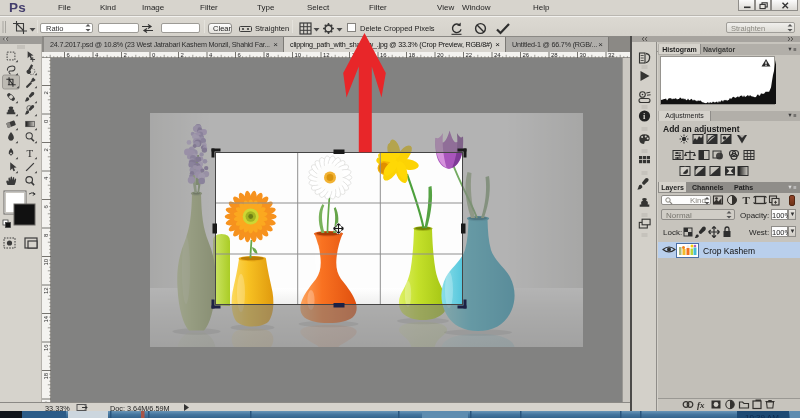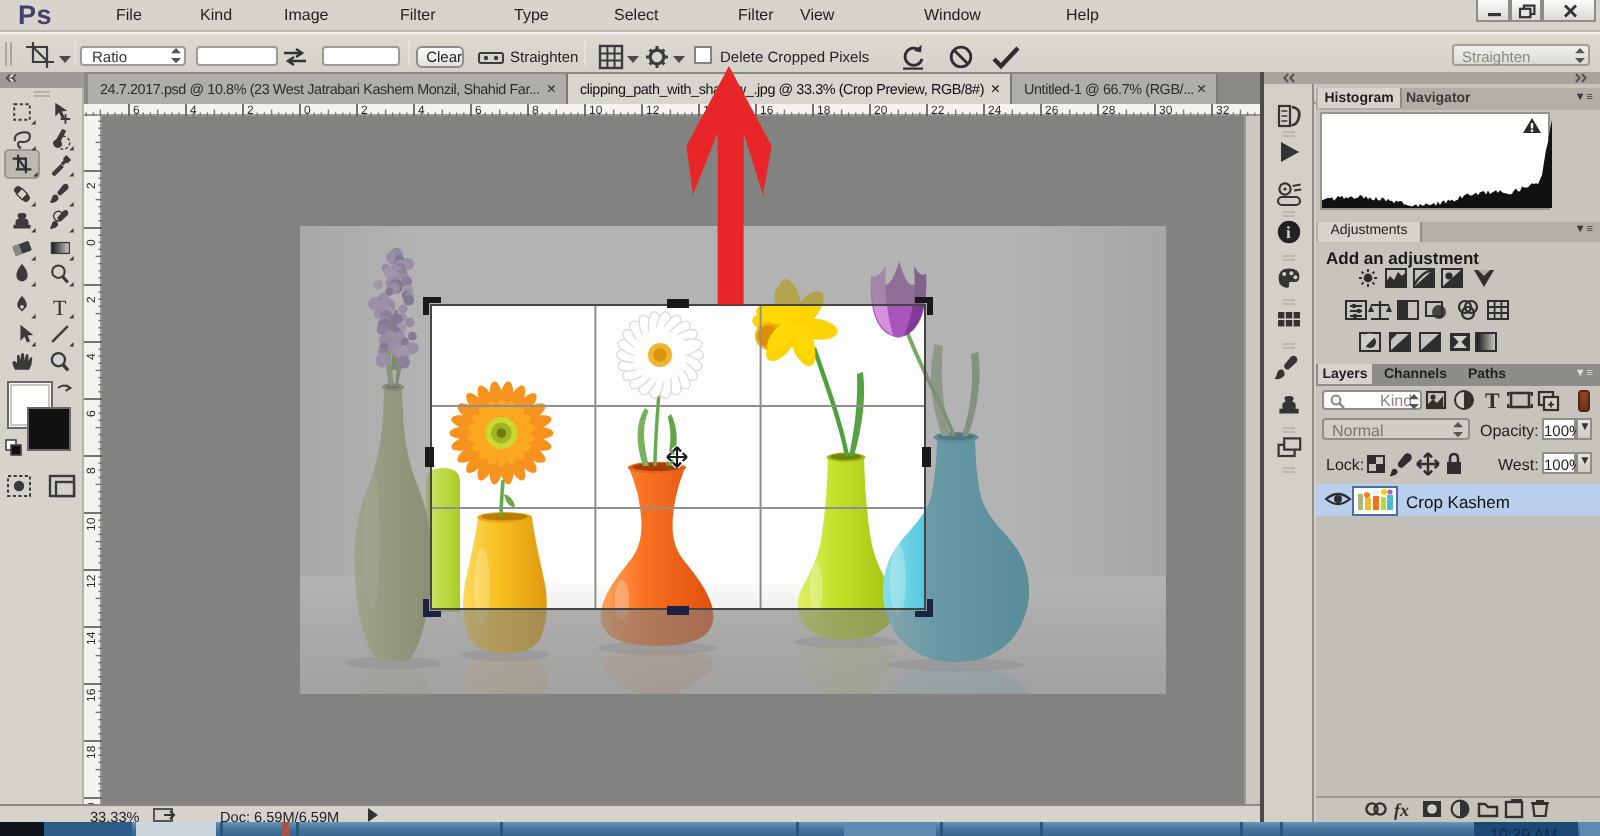--- a/index.html
+++ b/index.html
@@ -48,21 +48,21 @@
 <div id="page">
   <div id="menubar" class="abs">
     <span id="pslogo">Ps</span>
     <span class="mi" style="left:58px">File</span>
     <span class="mi" style="left:100px">Kind</span>
     <span class="mi" style="left:142px">Image</span>
     <span class="mi" style="left:200px">Filter</span>
     <span class="mi" style="left:257px">Type</span>
     <span class="mi" style="left:307px">Select</span>
     <span class="mi" style="left:369px">Filter</span>
-    <span class="mi" style="left:400px">View</span>
+    <span class="mi" style="left:437px">View</span>
     <span class="mi" style="left:462px">Window</span>
     <span class="mi" style="left:533px">Help</span>
   </div>
   <div class="wbtn" style="left:738px;width:17px">
       <svg width="17" height="11" style="left:0;top:0">
         <rect x="5" y="6.5" width="6.5" height="1.6" fill="#333"></rect>
       </svg>
     </div>
   <div class="wbtn" style="left:755px;width:16px">
       <svg width="16" height="11" style="left:0;top:0">
@@ -877,21 +877,21 @@
         </g>
         <g transform="translate(338.5,228.5)">
           <path d="M0 -5 L0 5 M-5 0 L5 0 M0 -5 l-2 2.2 M0 -5 l2 2.2 M0 5 l-2 -2.2 M0 5 l2 -2.2 M-5 0 l2.2 -2 M-5 0 l2.2 2 M5 0 l-2.2 -2 M5 0 l-2.2 2" stroke="#fff" stroke-width="2.4" fill="none"></path>
           <path d="M0 -5 L0 5 M-5 0 L5 0 M0 -5 l-2 2.2 M0 -5 l2 2.2 M0 5 l-2 -2.2 M0 5 l2 -2.2 M-5 0 l2.2 -2 M-5 0 l2.2 2 M5 0 l-2.2 -2 M5 0 l-2.2 2" stroke="#1a1a1a" stroke-width="1.1" fill="none"></path>
         </g>
       </svg>
     </div>
   <div id="vscroll" class="abs"></div>
   <div id="status" class="abs">
     <span style="position:absolute;left:45px;top:1px">33.33%</span>
-    <span style="position:absolute;left:110px;top:1px">Doc: 6.59M/6.59M</span>
+    <span style="position:absolute;left:110px;top:1px">Doc: 3.64M/6.59M</span>
     <svg width="20" height="9" style="left:76px;top:0">
         <rect x="1" y="1.5" width="9" height="6" fill="none" stroke="#555" stroke-width="1"></rect>
         <path d="M6 4.5 l5 0 M9 2.5 l2 2 -2 2" stroke="#333" stroke-width="1" fill="none"></path>
       </svg>
     <svg width="8" height="9" style="left:183px;top:0">
         <path d="M1 1 L6 4.5 L1 8 Z" fill="#333"></path>
       </svg>
   </div>
   <div id="divline" class="abs"></div>
   <div id="dockstrip" class="abs">

